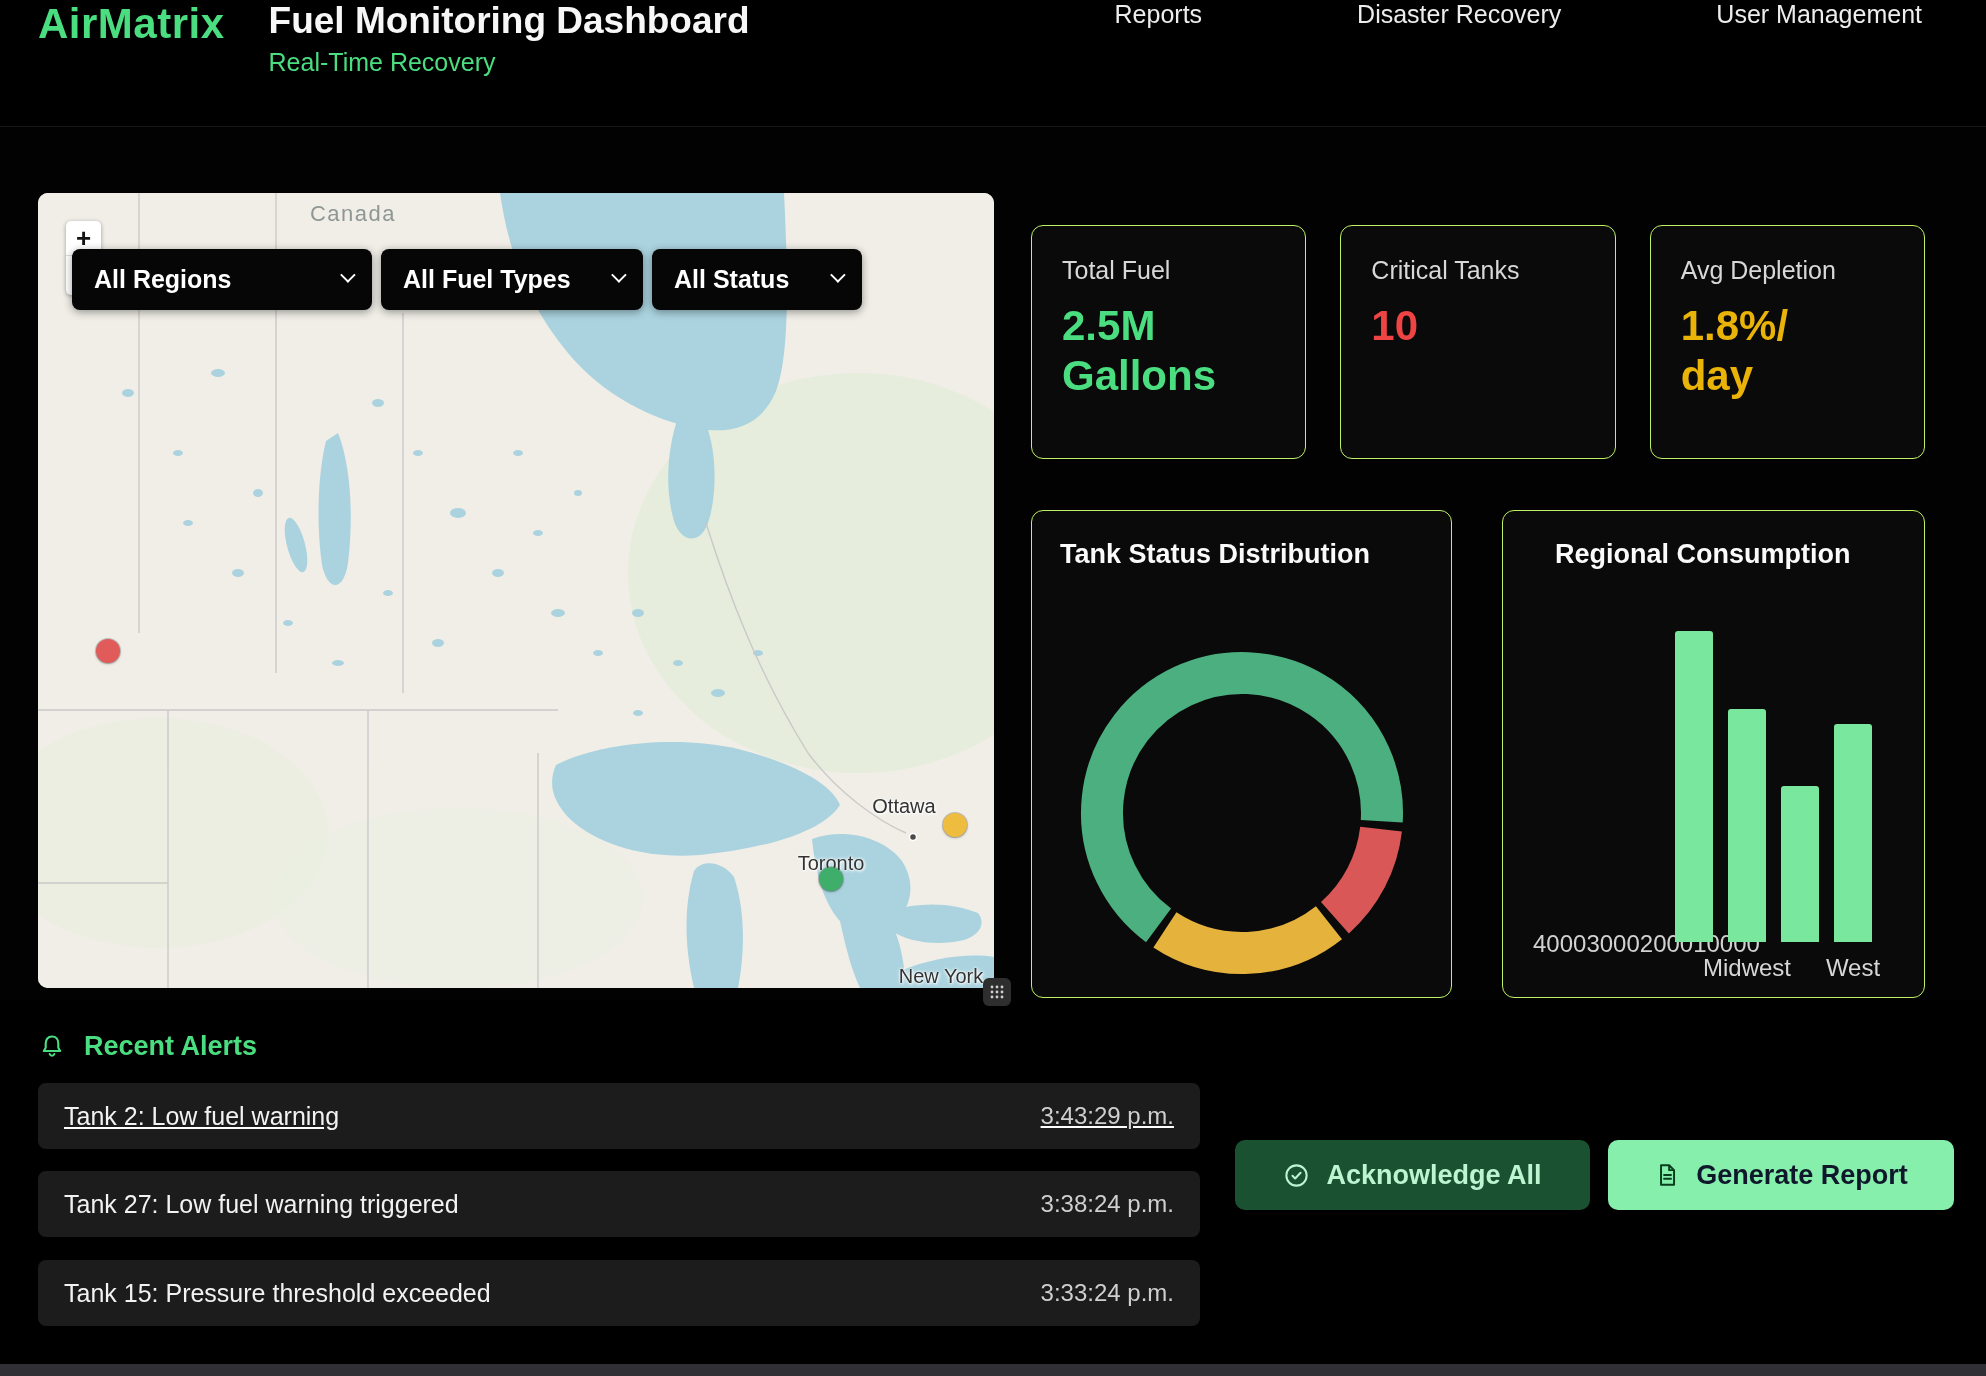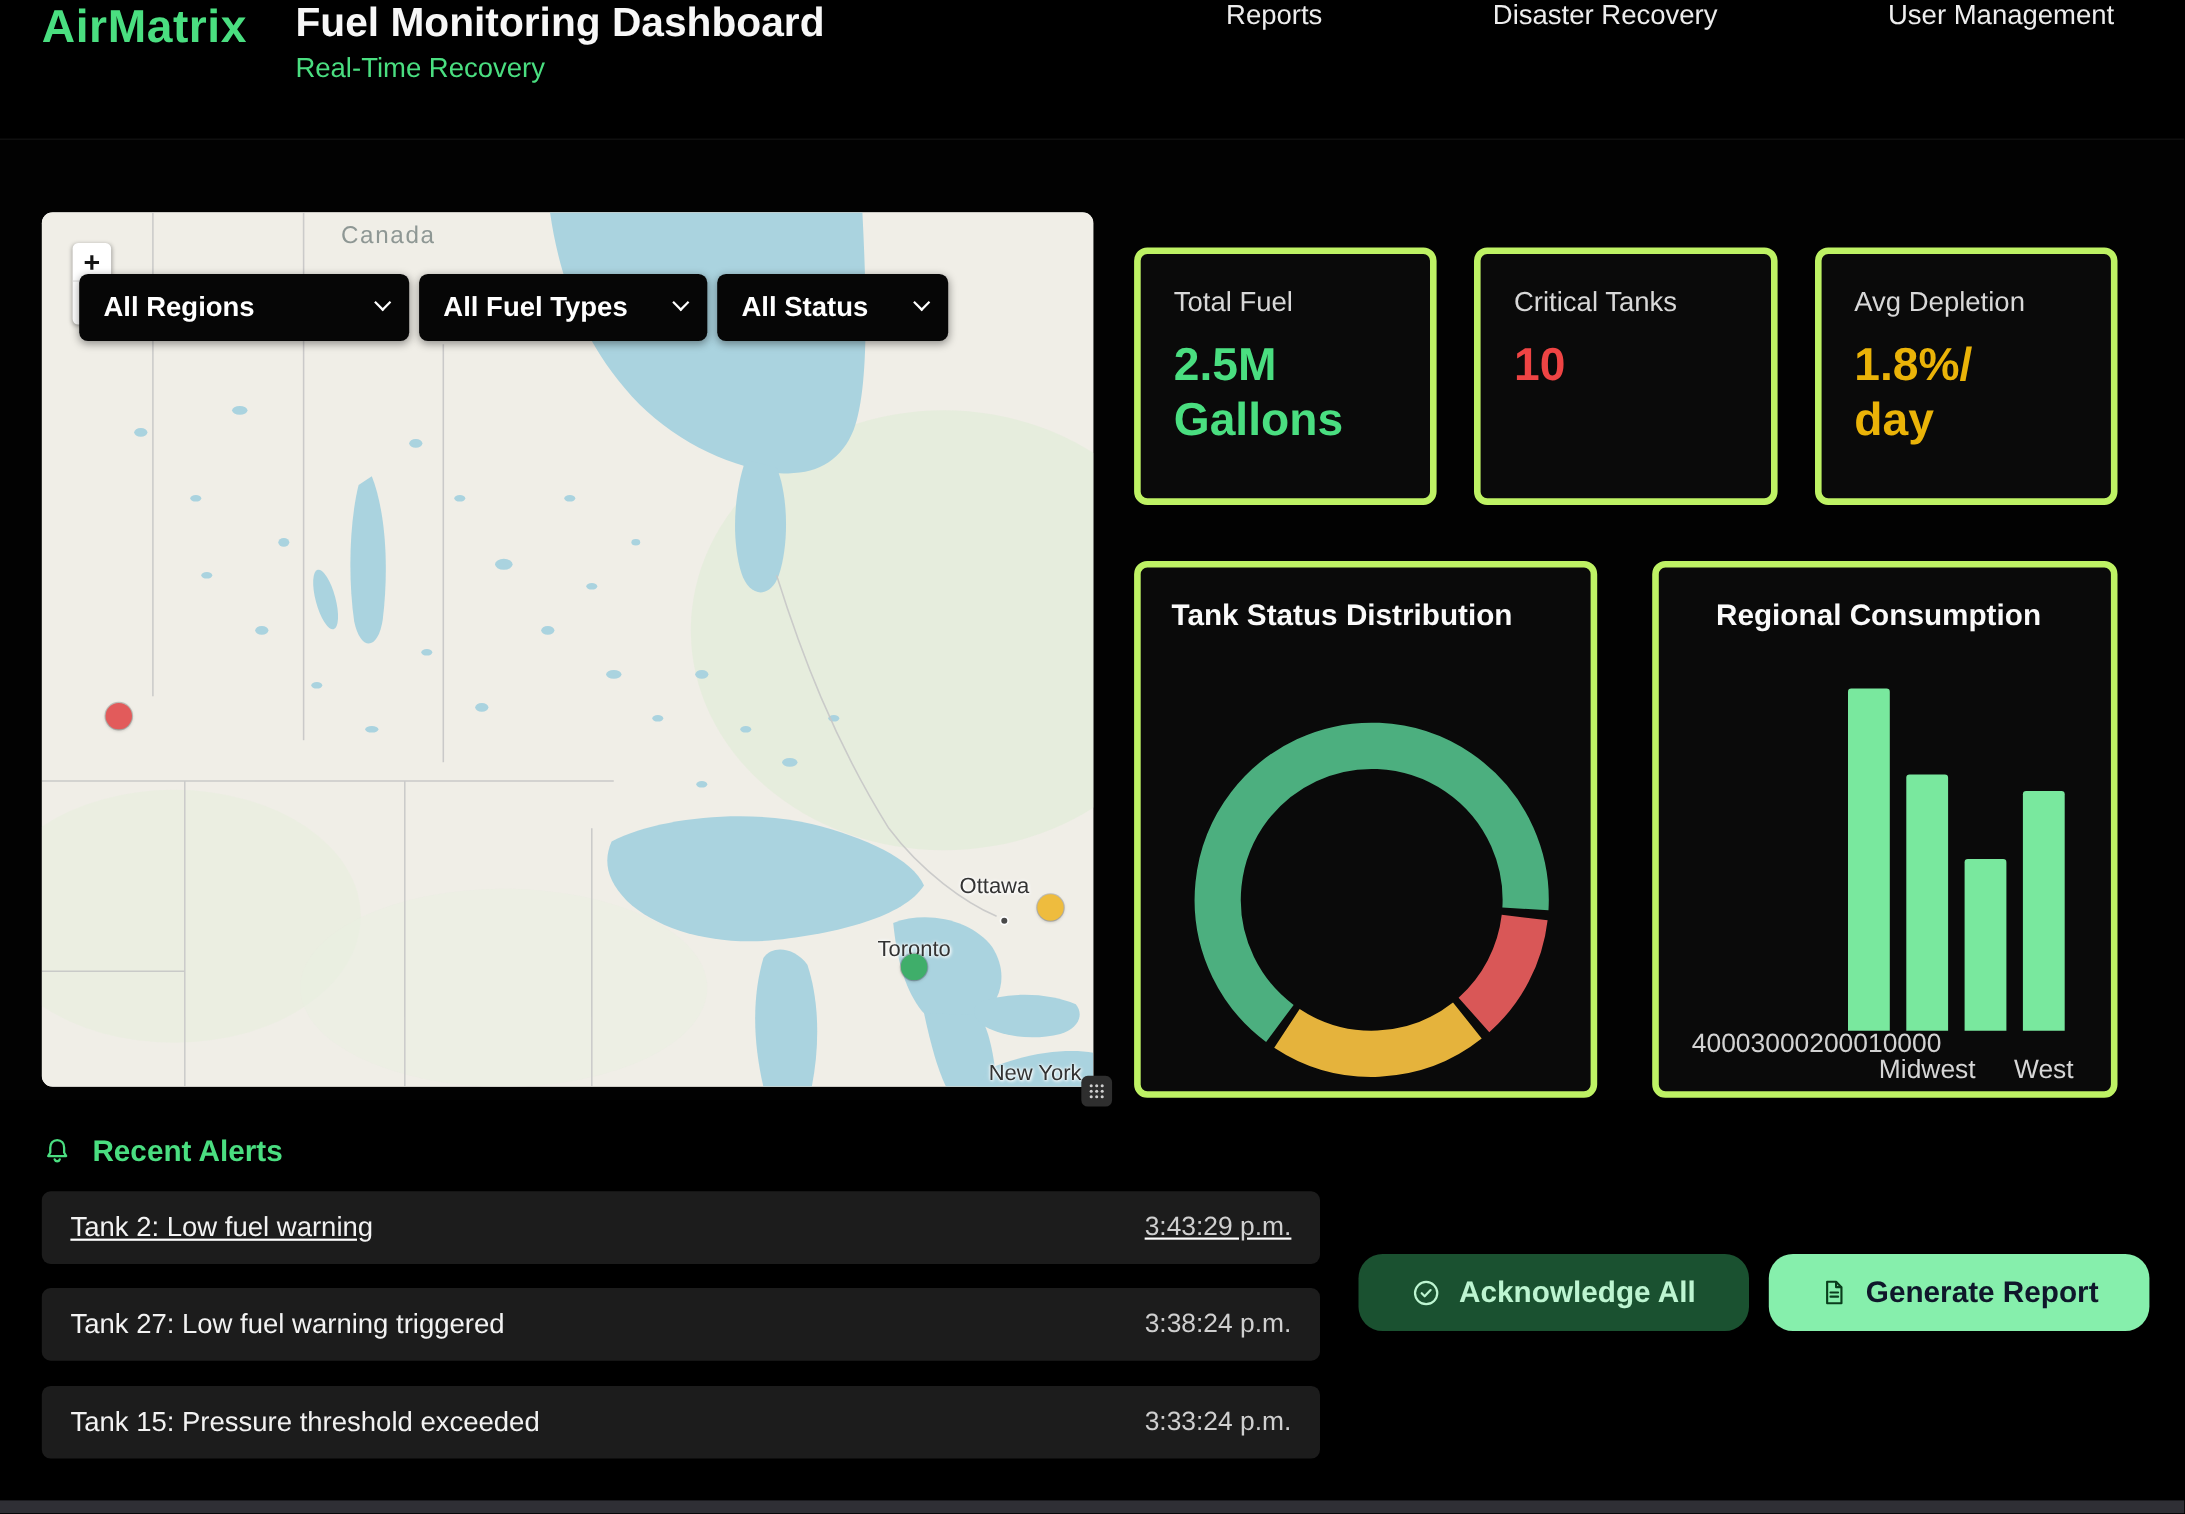--- a/index.html
+++ b/index.html
@@ -34,21 +34,21 @@
 .filter-bar{position:absolute;left:34px;top:56px;display:flex;gap:9px;z-index:5;}
 .dd{height:61px;background:#060606;border-radius:8px;display:flex;align-items:center;
     justify-content:space-between;padding:0 20px 0 22px;font-size:25px;font-weight:700;color:#fff;
     cursor:pointer;box-shadow:0 2px 8px rgba(0,0,0,.4);}
 .chev{width:11px;height:11px;border-right:2.5px solid #fff;border-bottom:2.5px solid #fff;
       transform:rotate(45deg) translateY(-2px);margin-left:18px;margin-top:-6px;flex:none;}
 .drag-handle{position:absolute;left:983px;top:978px;width:28px;height:28px;background:#2e2e2e;
              border-radius:6px;z-index:7;display:flex;align-items:center;justify-content:center;cursor:grab;}
 
 
-.card{background:#0a0a0a;border:6px solid #bef264;border-radius:12px;}
+.card{background:#0a0a0a;border:1px solid #bef264;border-radius:12px;}
 .stats-row{position:absolute;left:1031px;top:225px;width:894px;display:flex;gap:34px;}
 .stat-card{flex:1;height:234px;padding:30px 30px;}
 .stat-label{font-size:25px;color:#d8d8d8;font-weight:500;margin-bottom:16px;}
 .stat-value{font-size:42px;font-weight:700;line-height:1.2;width:160px;}
 
 
 .donut-card{position:absolute;left:1031px;top:510px;width:421px;height:488px;}
 .bar-card{position:absolute;left:1502px;top:510px;width:423px;height:488px;padding-left:24px;}
 .chart-title{font-size:27px;font-weight:700;color:#fafafa;padding:28px 0 0 28px;}
 .donut-svg{position:absolute;left:0px;top:92px;}
@@ -63,21 +63,21 @@
 
 .alerts{position:absolute;left:0;top:1000px;width:1986px;height:364px;background:#000;}
 .alerts-head{position:absolute;left:38px;top:31px;display:flex;align-items:center;gap:18px;}
 .alerts-title{font-size:27px;font-weight:700;color:#4ade80;}
 .alert-row{position:absolute;left:38px;width:1162px;height:66px;background:#1c1c1c;border-radius:8px;
            display:flex;align-items:center;justify-content:space-between;padding:0 26px;cursor:pointer;}
 .alert-text{font-size:25px;color:#f2f2f2;}
 .alert-time{font-size:24px;color:#cfcfcf;}
 
 
-.btn{position:absolute;top:1140px;height:70px;border-radius:22px;display:flex;align-items:center;
+.btn{position:absolute;top:1140px;height:70px;border-radius:10px;display:flex;align-items:center;
      justify-content:center;gap:16px;cursor:pointer;border:none;}
 .btn-ack{left:1235px;width:355px;background:#1a5130;color:#bdf5d1;font-size:27px;font-weight:600;}
 .btn-gen{left:1608px;width:346px;background:#86efac;color:#0f172a;font-size:27px;font-weight:700;}
 
 .footer-strip{position:absolute;left:0;top:1364px;width:1986px;height:12px;background:#2f2f35;}
 </style>
 </head>
 <body>
 
 <div id="app">

